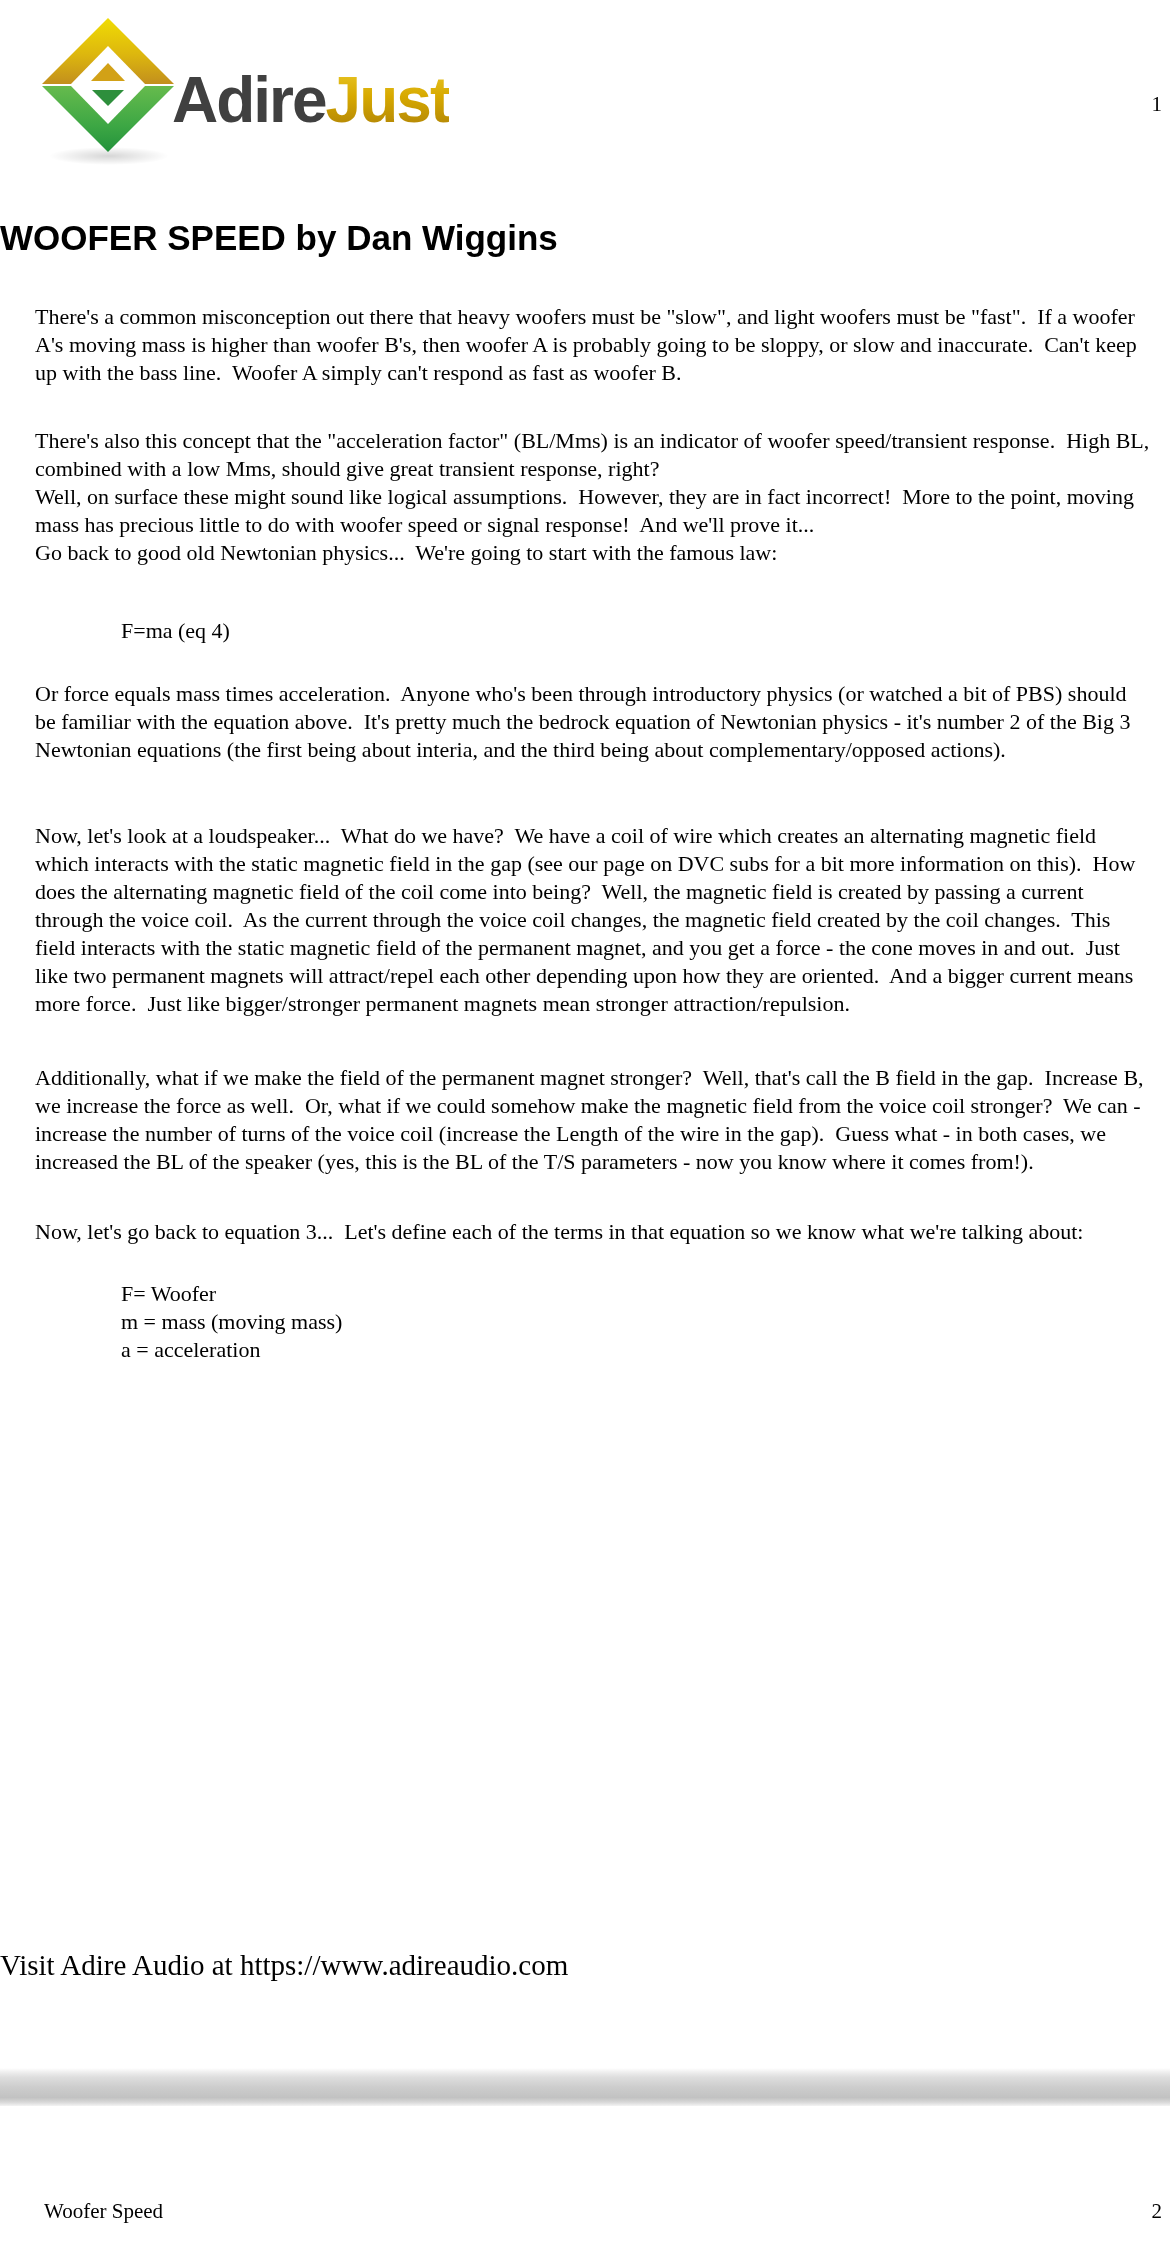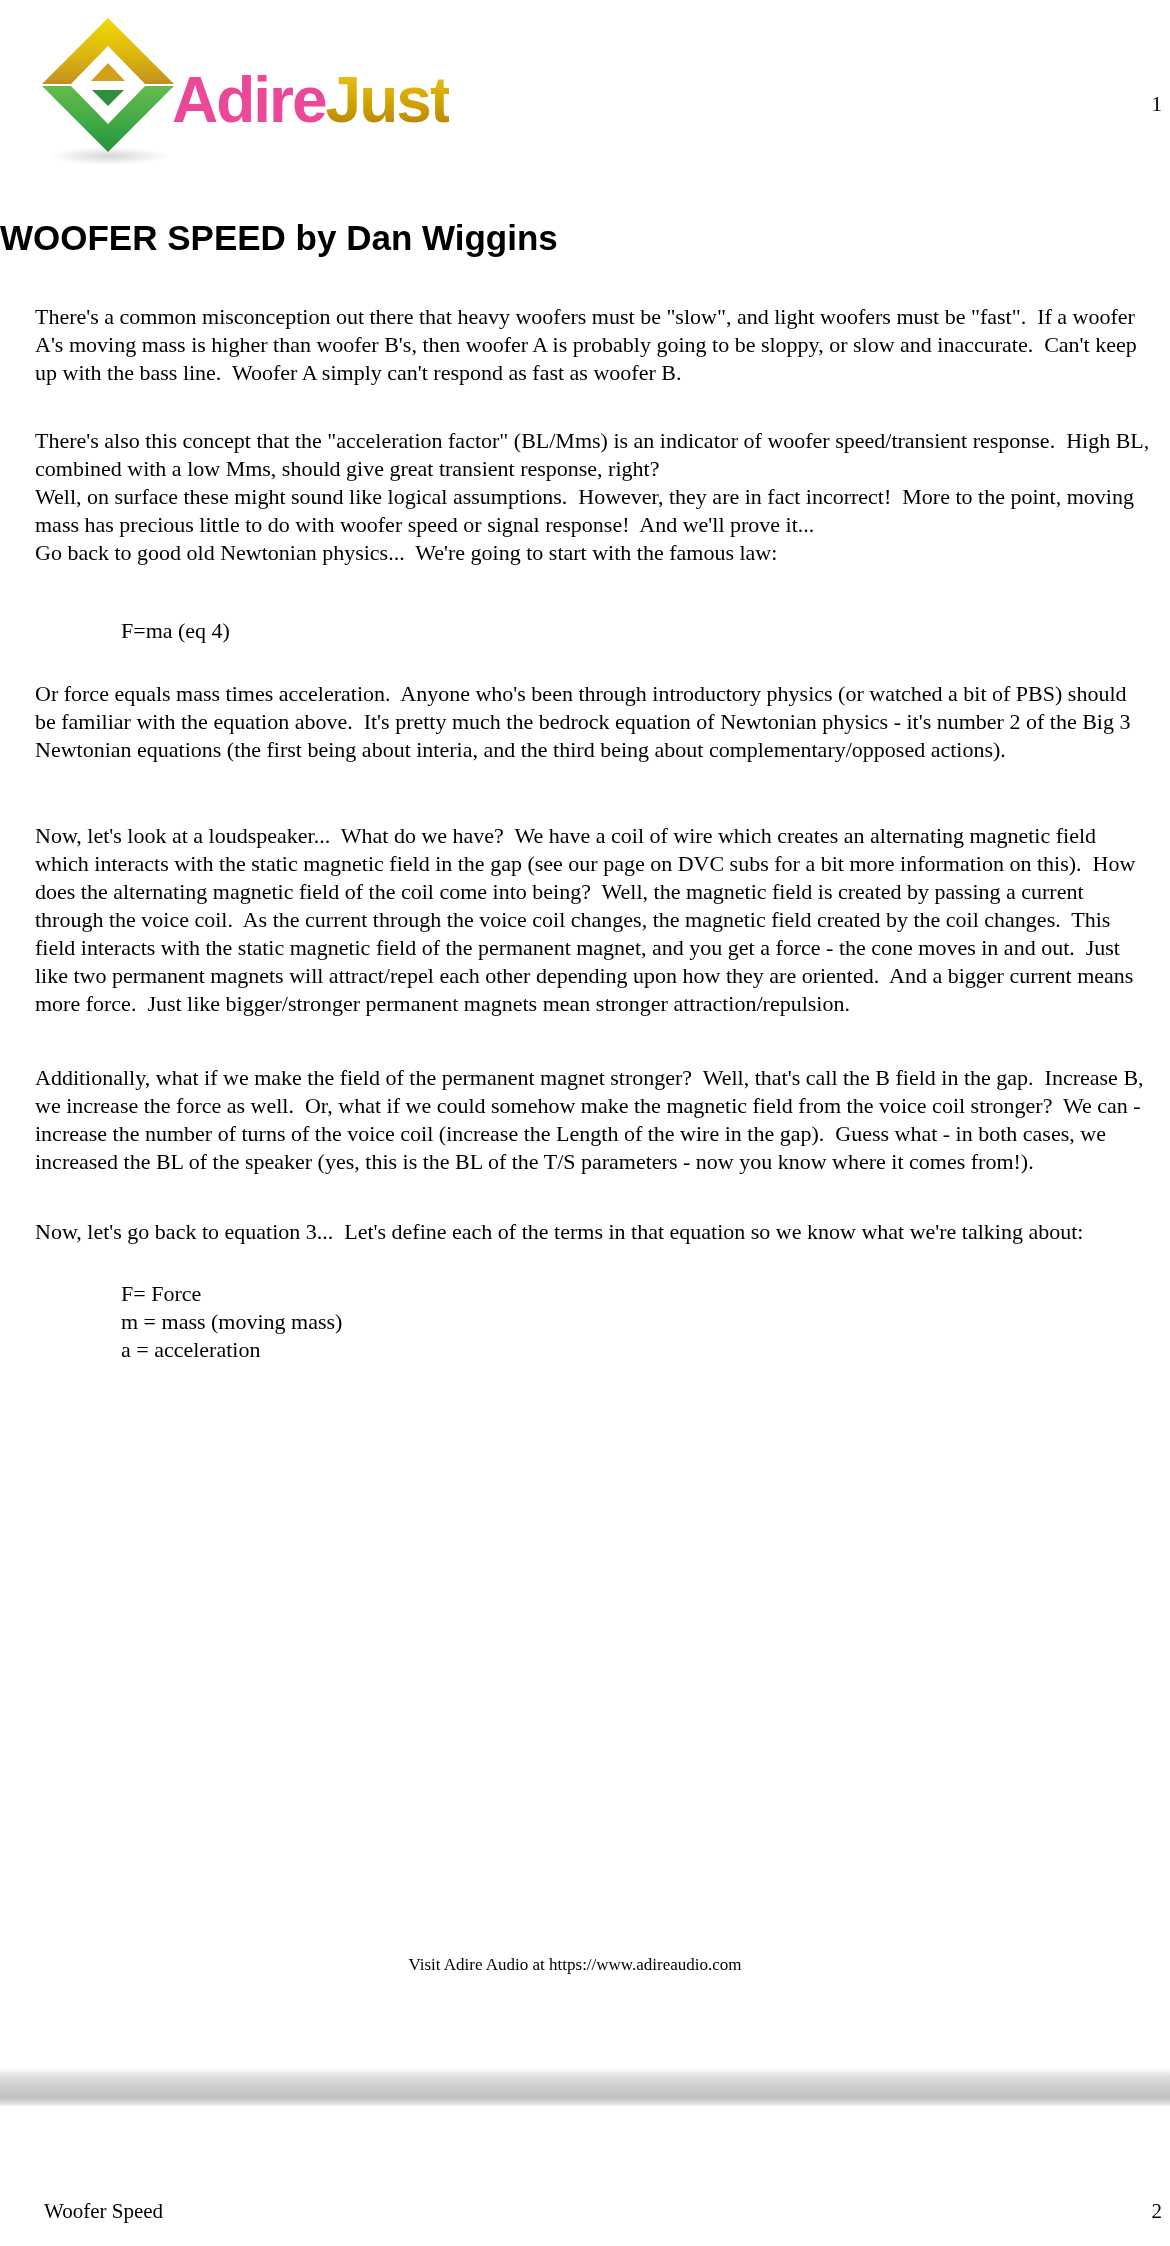--- a/index.html
+++ b/index.html
@@ -19,21 +19,21 @@
     position: absolute; left: 36px; top: 14px;
     display: flex; align-items: center;
   }
   .logo svg { width: 152px; height: 152px; display: block; }
   .logo-wordmark {
     font-family: "Liberation Sans", sans-serif;
     font-size: 64px; font-weight: 600; letter-spacing: -2px;
     margin-left: -16px; transform: translateY(10px);
     white-space: nowrap;
   }
-  .brand-green { color: #ec4899; }
+  .brand-green { color: #404040; }
   .brand-gold {
     background: linear-gradient(180deg, #eccb2e 0%, #d7a900 45%, #a97d08 100%);
     -webkit-background-clip: text; background-clip: text;
     color: #c79a05;
     -webkit-text-fill-color: transparent;
   }
 
   .pageno-1 {
     position: absolute; top: 90px; right: 8px;
     font-size: 21px; line-height: 28px;
@@ -56,21 +56,21 @@
   .mt-eq { margin-top: 50px; margin-left: 86px; }
   .mt-p3 { margin-top: 35px; }
   .mt-p4 { margin-top: 58px; }
   .mt-p5 { margin-top: 46px; }
   .mt-p6 { margin-top: 42px; }
   .defs  { margin-top: 34px; margin-left: 86px; }
   .defs div { margin: 0; }
 
   .footer-link {
     position: absolute; top: 1951px; left: 0; width: 1150px;
-    text-align: center; font-size: 17px; line-height: 28px;
+    font-size: 29px; line-height: 28px;
   }
 
   
   .page-separator {
     position: absolute; top: 2068px; left: 0; width: 1170px; height: 38px;
     background: linear-gradient(180deg,
       #ffffff 0%, #f0f0f0 10%, #dedede 24%,
       #cdcdcd 50%, #c2c2c2 78%, #d8d8d8 90%, #f4f4f4 100%);
   }
 
@@ -125,21 +125,21 @@
     <p class="para mt-p1">There's a common misconception out there that heavy woofers must be "slow", and light woofers must be "fast".  If a woofer A's moving mass is higher than woofer B's, then woofer A is probably going to be sloppy, or slow and inaccurate.  Can't keep up with the bass line.  Woofer A simply can't respond as fast as woofer B.</p>
     <p class="para mt-p2">There's also this concept that the "acceleration factor" (BL/Mms) is an indicator of woofer speed/transient response.  High BL, combined with a low Mms, should give great transient response, right?
 Well, on surface these might sound like logical assumptions.  However, they are in fact incorrect!  More to the point, moving mass has precious little to do with woofer speed or signal response!  And we'll prove it...
 Go back to good old Newtonian physics...  We're going to start with the famous law:</p>
     <p class="para mt-eq">F=ma (eq 4)</p>
     <p class="para mt-p3">Or force equals mass times acceleration.  Anyone who's been through introductory physics (or watched a bit of PBS) should be familiar with the equation above.  It's pretty much the bedrock equation of Newtonian physics - it's number 2 of the Big 3 Newtonian equations (the first being about interia, and the third being about complementary/opposed actions).</p>
     <p class="para mt-p4">Now, let's look at a loudspeaker...  What do we have?  We have a coil of wire which creates an alternating magnetic field which interacts with the static magnetic field in the gap (see our page on DVC subs for a bit more information on this).  How does the alternating magnetic field of the coil come into being?  Well, the magnetic field is created by passing a current through the voice coil.  As the current through the voice coil changes, the magnetic field created by the coil changes.  This field interacts with the static magnetic field of the permanent magnet, and you get a force - the cone moves in and out.  Just like two permanent magnets will attract/repel each other depending upon how they are oriented.  And a bigger current means more force.  Just like bigger/stronger permanent magnets mean stronger attraction/repulsion.</p>
     <p class="para mt-p5">Additionally, what if we make the field of the permanent magnet stronger?  Well, that's call the B field in the gap.  Increase B, we increase the force as well.  Or, what if we could somehow make the magnetic field from the voice coil stronger?  We can - increase the number of turns of the voice coil (increase the Length of the wire in the gap).  Guess what - in both cases, we increased the BL of the speaker (yes, this is the BL of the T/S parameters - now you know where it comes from!).</p>
     <p class="para mt-p6">Now, let's go back to equation 3...  Let's define each of the terms in that equation so we know what we're talking about:</p>
     <div class="defs">
-      <div>F= Force</div>
+      <div>F= Woofer</div>
       <div>m = mass (moving mass)</div>
       <div>a = acceleration</div>
     </div>
   </div>
 
   <div class="footer-link">Visit Adire Audio at https://www.adireaudio.com</div>
 
 </div>
 
 <div class="page-separator"></div>

